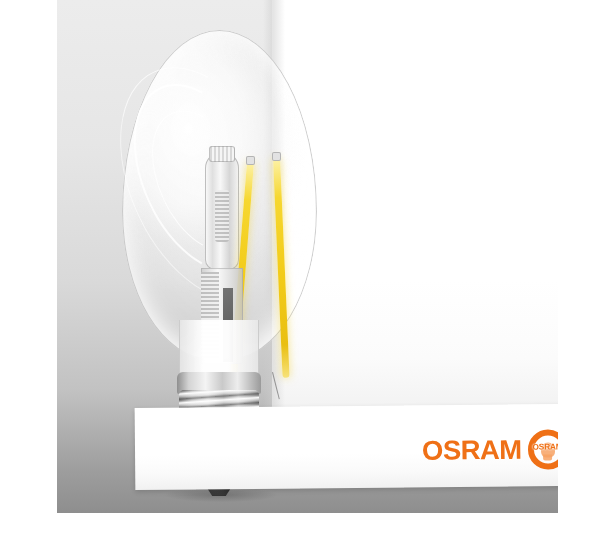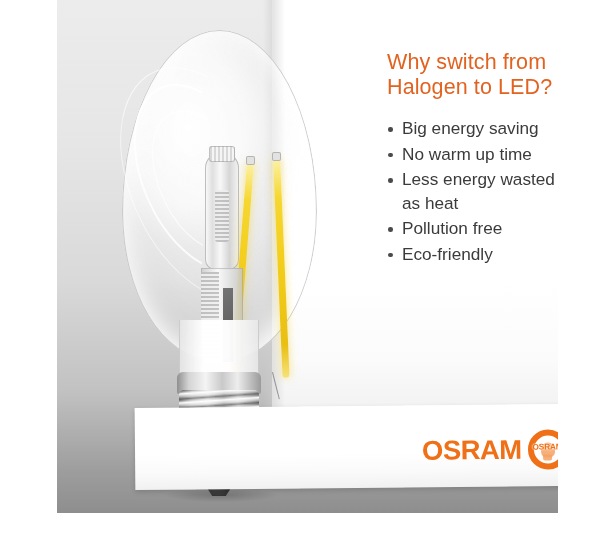--- a/index.html
+++ b/index.html
@@ -345,32 +345,20 @@
       <div class="wire" id="wire2"></div>
 
       <div id="neck"></div>
       <div id="base-shoulder"></div>
       <div id="threads"></div>
       <div id="base-taper"></div>
       <div id="base-tip"></div>
       <div id="base-shadow"></div>
     </div>
 
-    <div id="textcol">
-      <div id="headline">Why switch from
-Halogen to LED?</div>
-      <ul id="bullets">
-        <li>Big energy saving</li>
-        <li>No warm up time</li>
-        <li>Less energy wasted
-as heat</li>
-        <li>Pollution free</li>
-        <li>Eco-friendly</li>
-      </ul>
-    </div>
 
     <div id="band"></div>
     <div id="logo">
       <span id="wordmark">OSRAM</span>
       <span id="badge">
         <span class="ring"></span>
         <span class="inner-bulb"></span>
         <span class="inner-base"></span>
         <span class="badge-text">OSRAM</span>
       </span>

